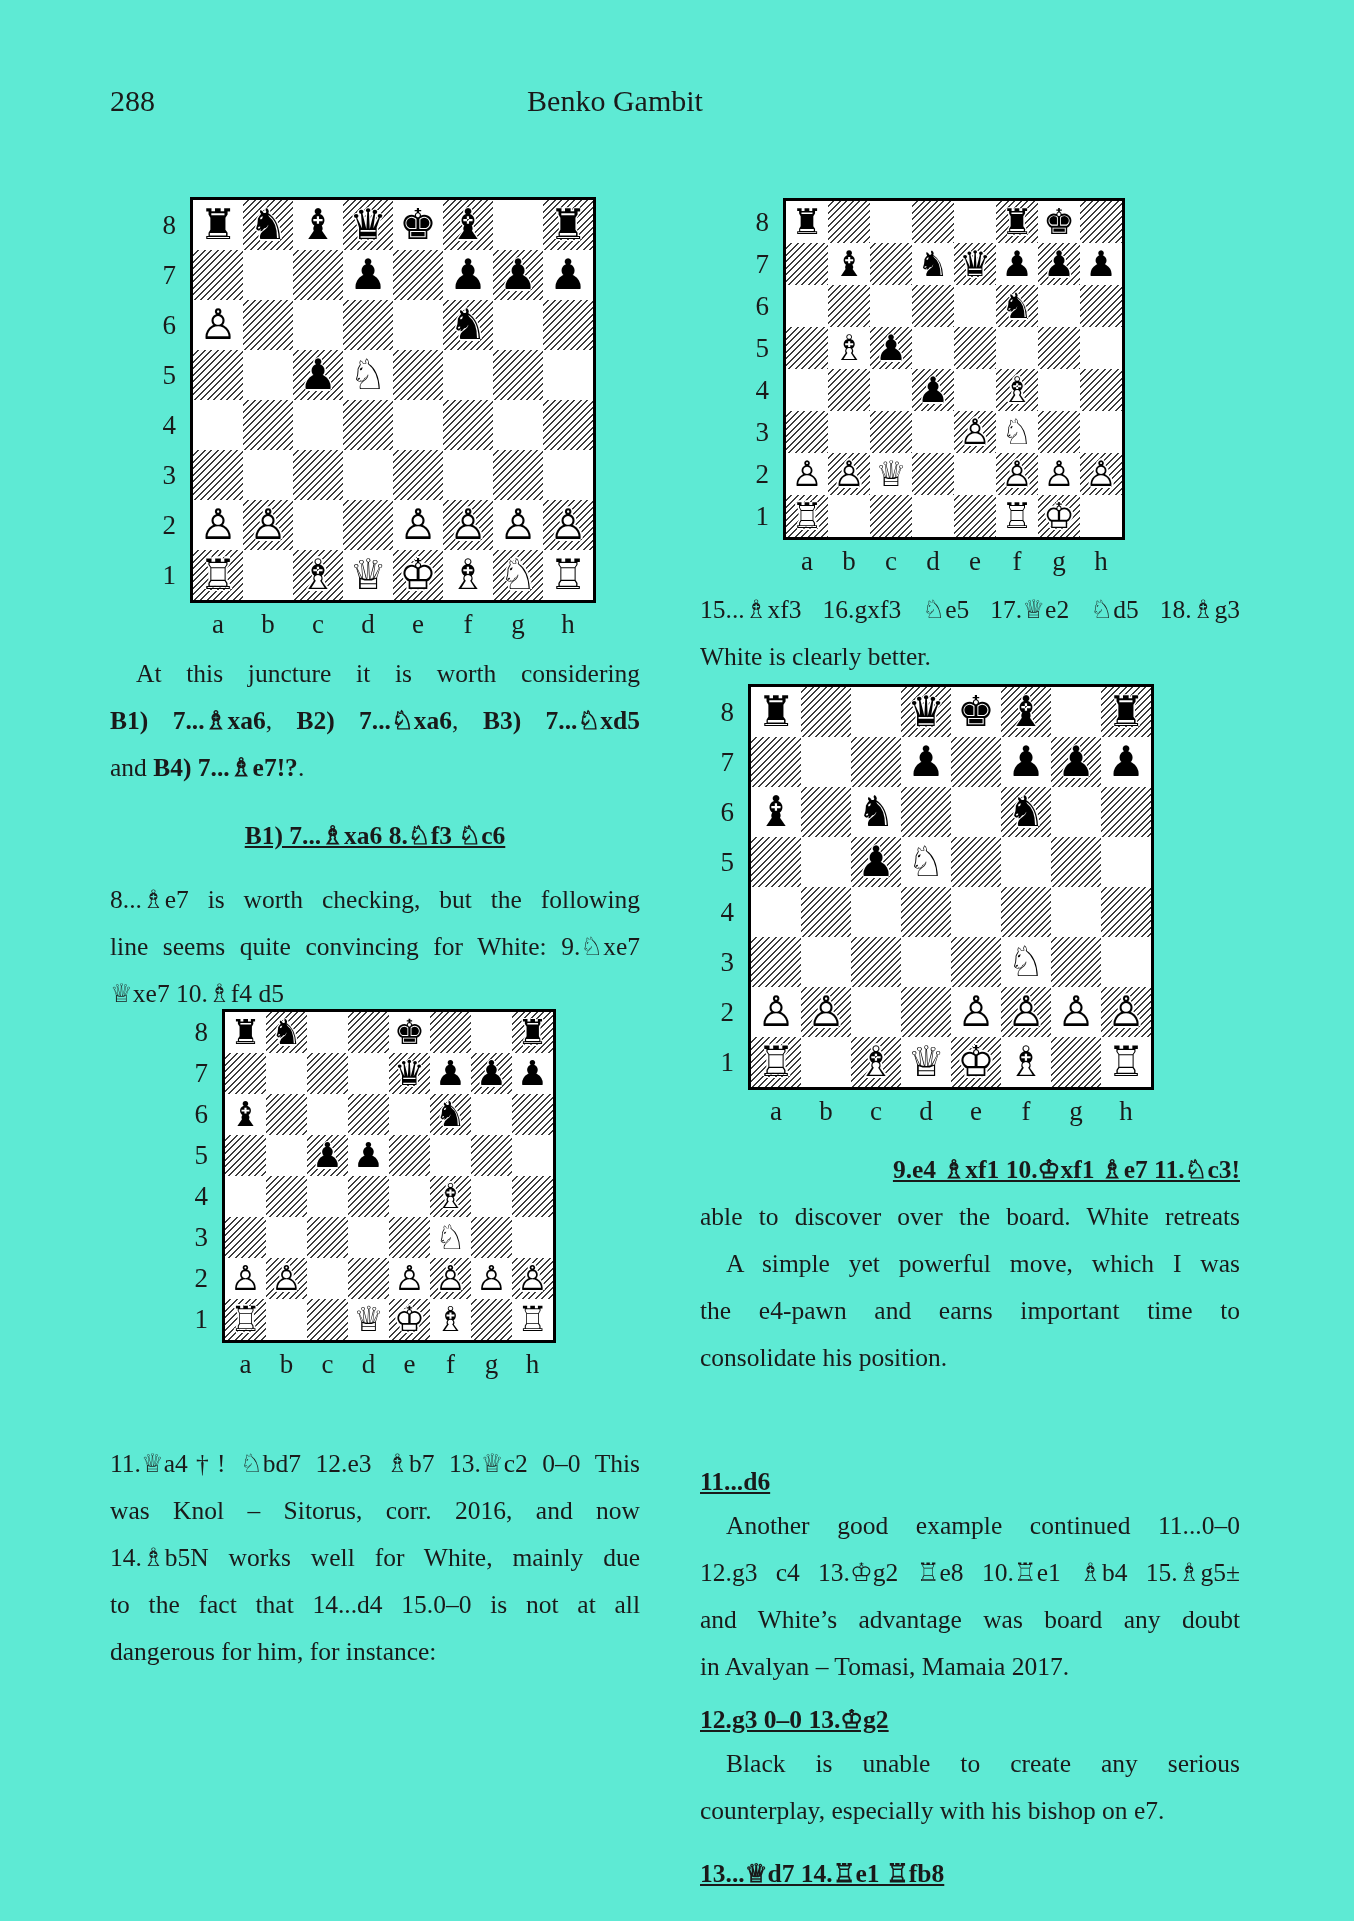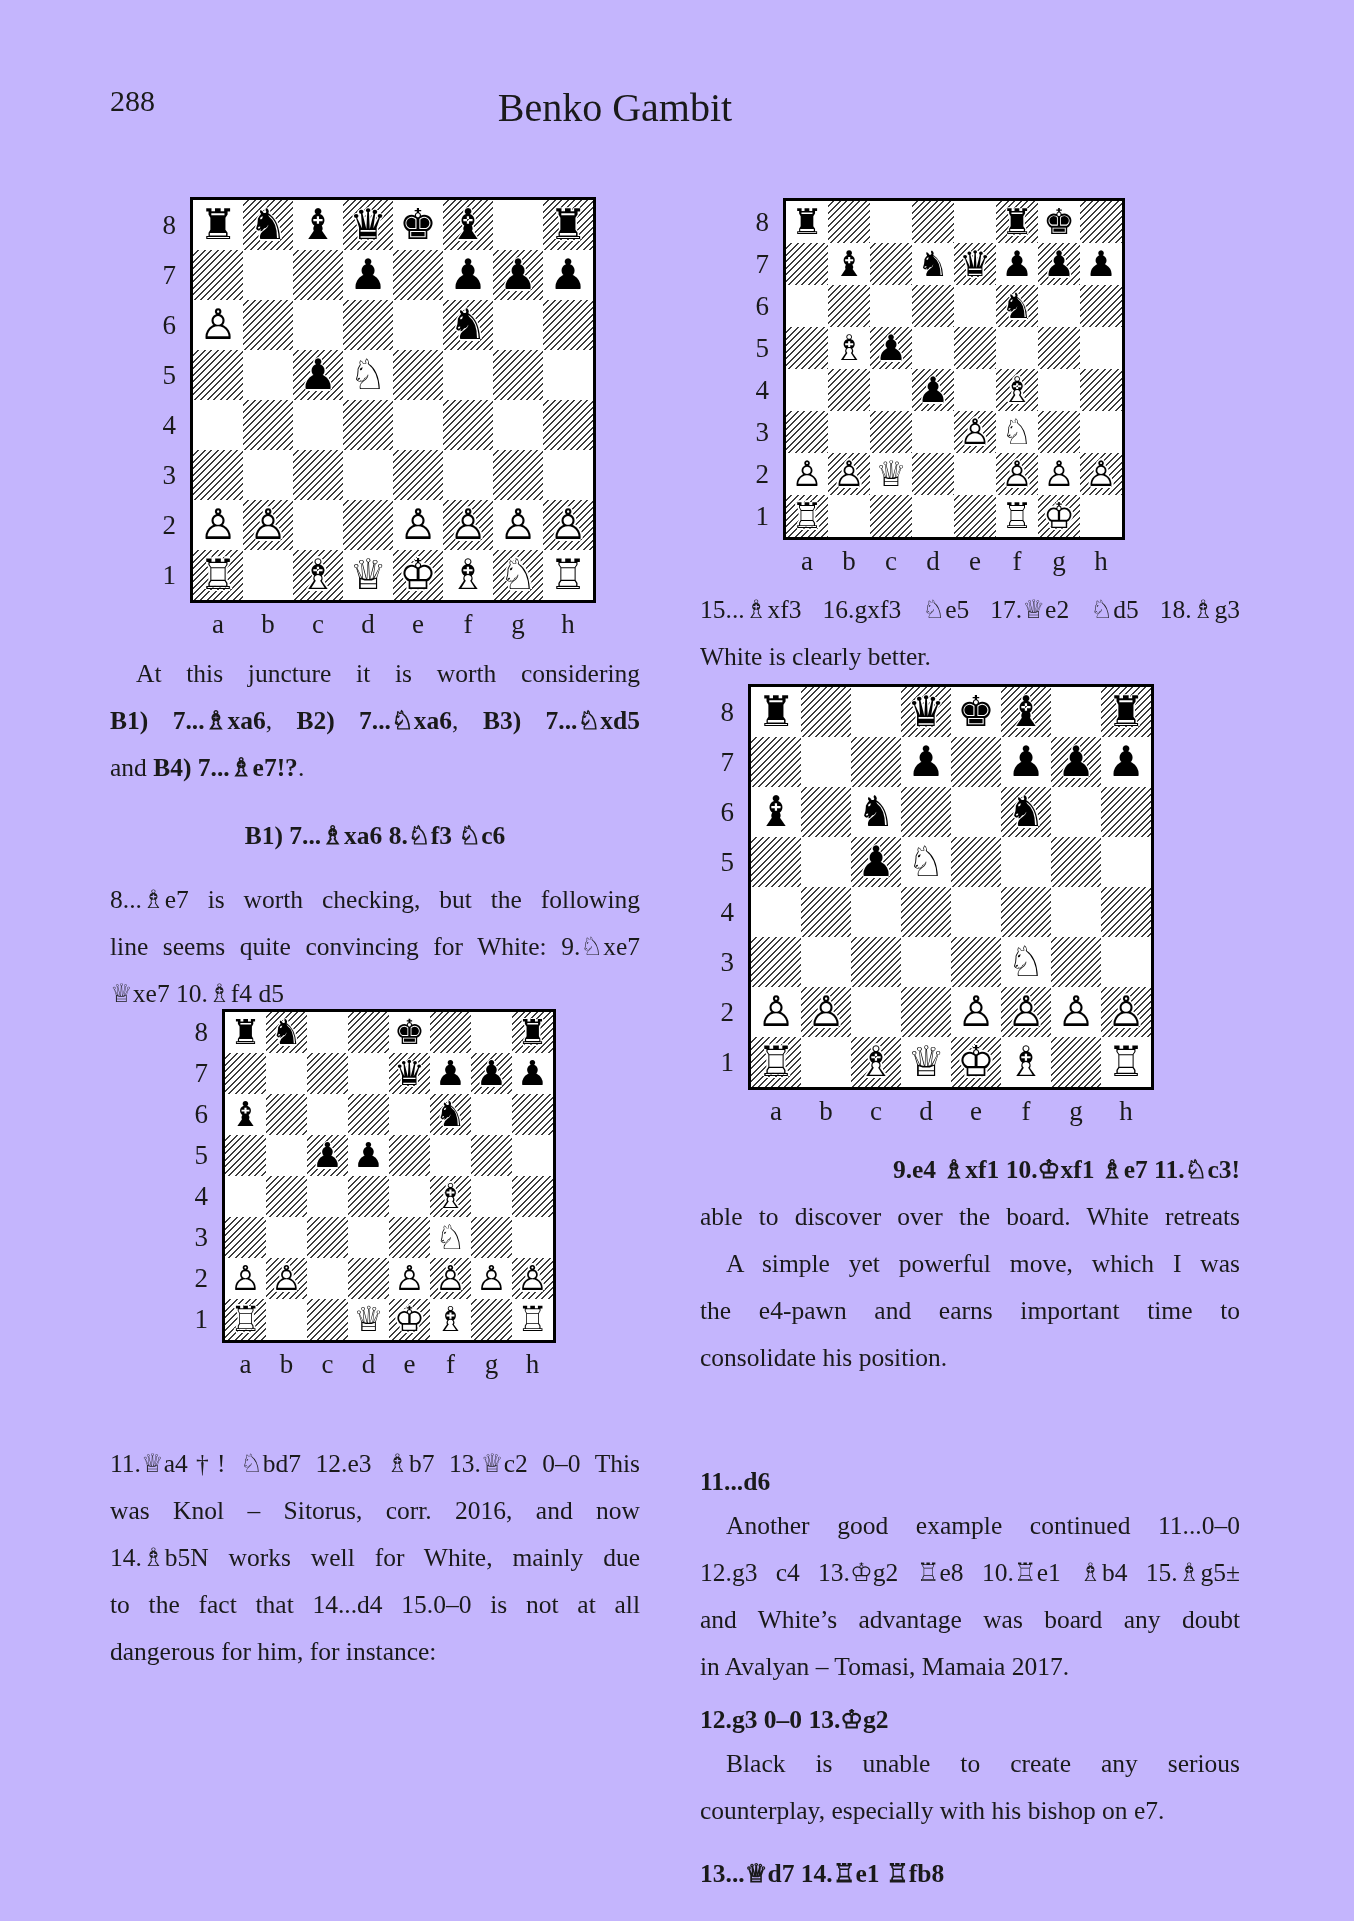--- a/index.html
+++ b/index.html
@@ -1,29 +1,29 @@
 <!DOCTYPE html>
 <html><head>
 <meta charset="utf-8">
 <style>
   html,body { margin:0; padding:0; background:#ffffff; }
   #page {
-    position:relative; width:1354px; height:1921px; background:#c4b5fd;
+    position:relative; width:1354px; height:1921px; background:#5eead4;
     font-family:"Liberation Serif", serif; color:#1a1a1a; overflow:hidden;
   }
   .abs { position:absolute; }
   .txt { font-size:25.5px; line-height:47px; }
   .tline { text-align:justify; }
   .tline.fill { text-align-last:justify; }
   .tline.ind { padding-left:26px; }
   b { font-weight:bold; }
-  .bold { font-weight:bold; }
+  .bold { font-weight:bold;text-decoration:underline; }
   .center { text-align:center; }
   .header-num { font-size:30px; }
-  .header-title { font-size:40px; text-align:center; }
+  .header-title { font-size:30px; text-align:center; }
 
   
   .diagram { position:absolute; display:flex; }
   .ranks { display:flex; flex-direction:column; width:44px; padding-top:3px; }
   .rlab { height:var(--sq); display:flex; align-items:center; justify-content:flex-end;
           padding-right:14px; font-size:27px; }
   .board { display:grid; grid-template-columns:repeat(8,var(--sq));
            grid-template-rows:repeat(8,var(--sq)); border:3px solid #000; background:#fff; }
   .sq { width:var(--sq); height:var(--sq); position:relative; }
   .sq.dark { background:repeating-linear-gradient(135deg,#ffffff 0px,#ffffff 3.4px,#3d3d3d 3.4px,#3d3d3d 4.6px); }

